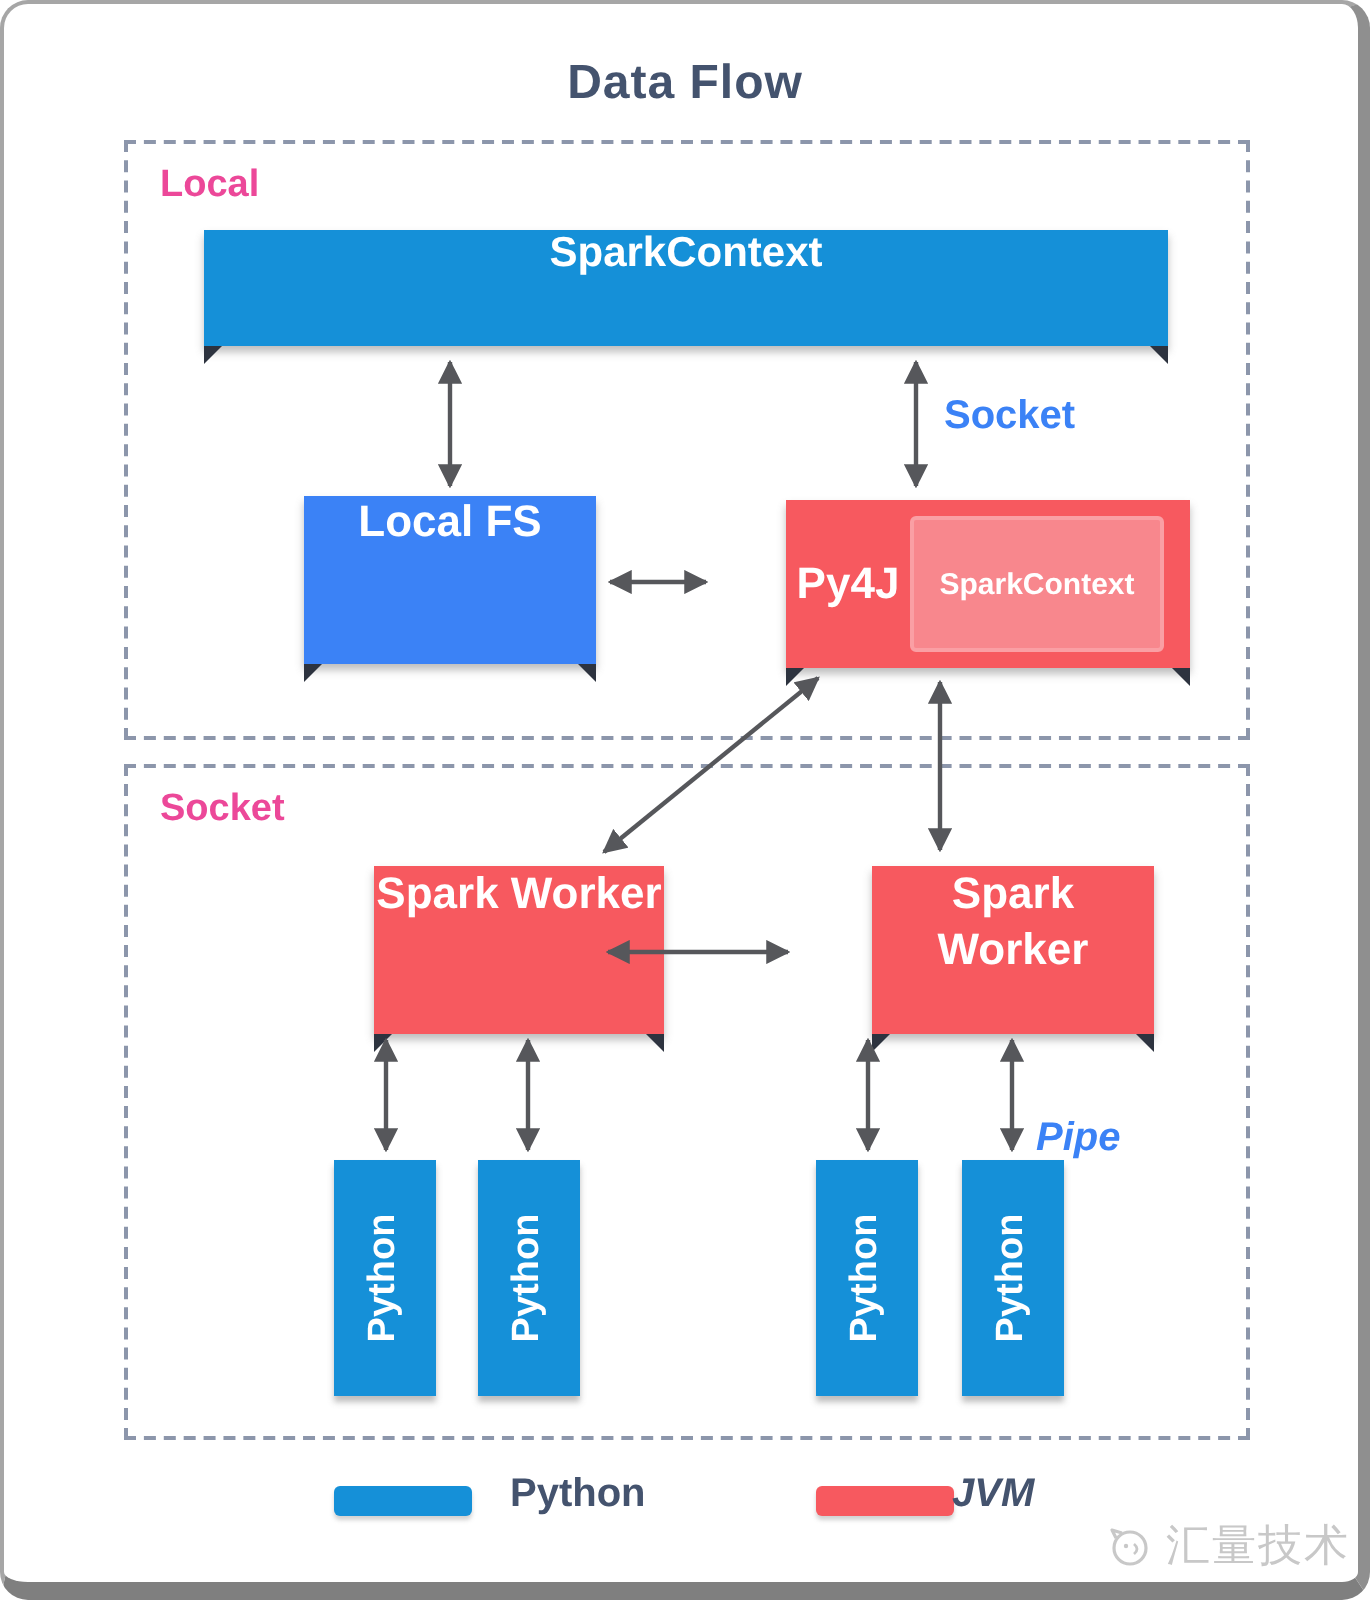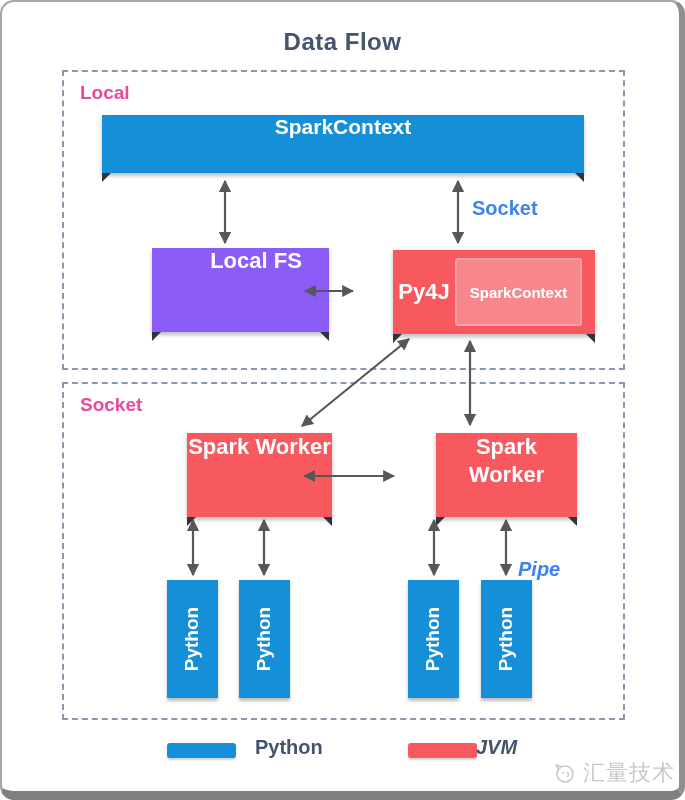--- a/index.html
+++ b/index.html
@@ -33,21 +33,21 @@
   .node::before {
     content:""; position:absolute; left:0; top:100%; width:0; height:0;
     border-top:9px solid #2d333f; border-right:9px solid transparent;
   }
   .node::after {
     content:""; position:absolute; right:0; top:100%; width:0; height:0;
     border-top:9px solid #2d333f; border-left:9px solid transparent;
   }
   .blue { background:#1590d8; }
   .red  { background:#f7595f;margin-left:34px; }
-  .navy { background:#8b5cf6;padding-left:31px; }
+  .navy { background:#3b82f6; }
 
   .sc-bar { left:102px; top:115px; width:482px; height:58px; font-size:21px; font-weight:600; }
   .localfs { left:152px; top:248px; width:146px; height:84px; font-size:22px; font-weight:600; }
 
   .py4j { left:359px; top:250px; width:202px; height:84px; }
   .py4j-label {
     position:absolute; left:0; top:0; width:62px; height:100%;
     display:flex; align-items:center; justify-content:center;
     font-size:22px; font-weight:600;
   }

